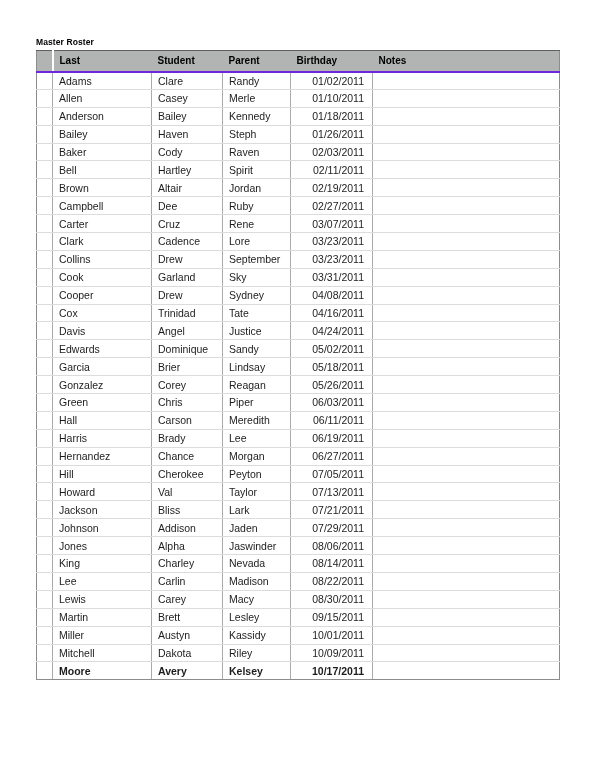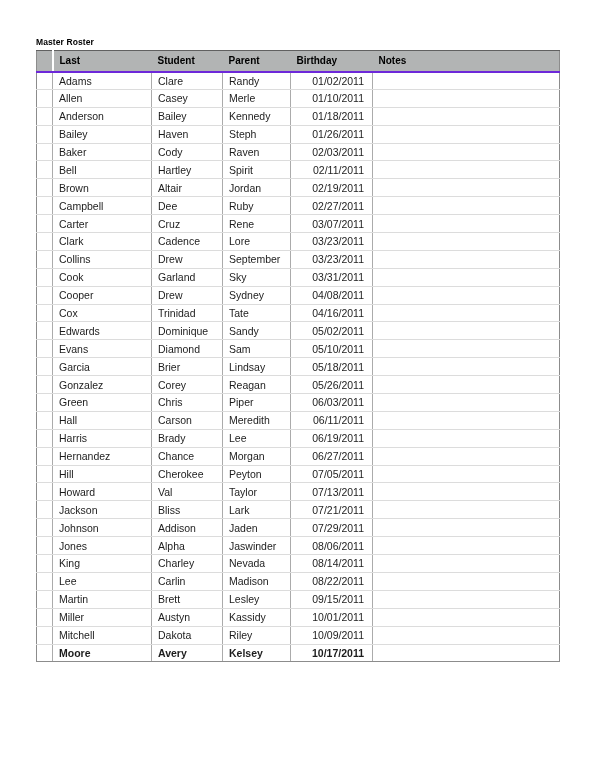--- a/index.html
+++ b/index.html
@@ -210,36 +210,36 @@
         <tr>
     <td class="gutter"></td>
     <td>Cox</td>
     <td>Trinidad</td>
     <td>Tate</td>
     <td class="birthday">04/16/2011</td>
     <td></td>
   </tr>
         <tr>
     <td class="gutter"></td>
+    <td>Davis</td>
+    <td>Angel</td>
+    <td>Justice</td>
+    <td class="birthday">04/24/2011</td>
+    <td></td>
+  </tr>
+        <tr>
+    <td class="gutter"></td>
     <td>Edwards</td>
     <td>Dominique</td>
     <td>Sandy</td>
     <td class="birthday">05/02/2011</td>
     <td></td>
   </tr>
         <tr>
     <td class="gutter"></td>
-    <td>Evans</td>
-    <td>Diamond</td>
-    <td>Sam</td>
-    <td class="birthday">05/10/2011</td>
-    <td></td>
-  </tr>
-        <tr>
-    <td class="gutter"></td>
     <td>Garcia</td>
     <td>Brier</td>
     <td>Lindsay</td>
     <td class="birthday">05/18/2011</td>
     <td></td>
   </tr>
         <tr>
     <td class="gutter"></td>
     <td>Gonzalez</td>
     <td>Corey</td>
@@ -330,20 +330,28 @@
         <tr>
     <td class="gutter"></td>
     <td>Lee</td>
     <td>Carlin</td>
     <td>Madison</td>
     <td class="birthday">08/22/2011</td>
     <td></td>
   </tr>
         <tr>
     <td class="gutter"></td>
+    <td>Lewis</td>
+    <td>Carey</td>
+    <td>Macy</td>
+    <td class="birthday">08/30/2011</td>
+    <td></td>
+  </tr>
+        <tr>
+    <td class="gutter"></td>
     <td>Martin</td>
     <td>Brett</td>
     <td>Lesley</td>
     <td class="birthday">09/15/2011</td>
     <td></td>
   </tr>
         <tr>
     <td class="gutter"></td>
     <td>Miller</td>
     <td>Austyn</td>

